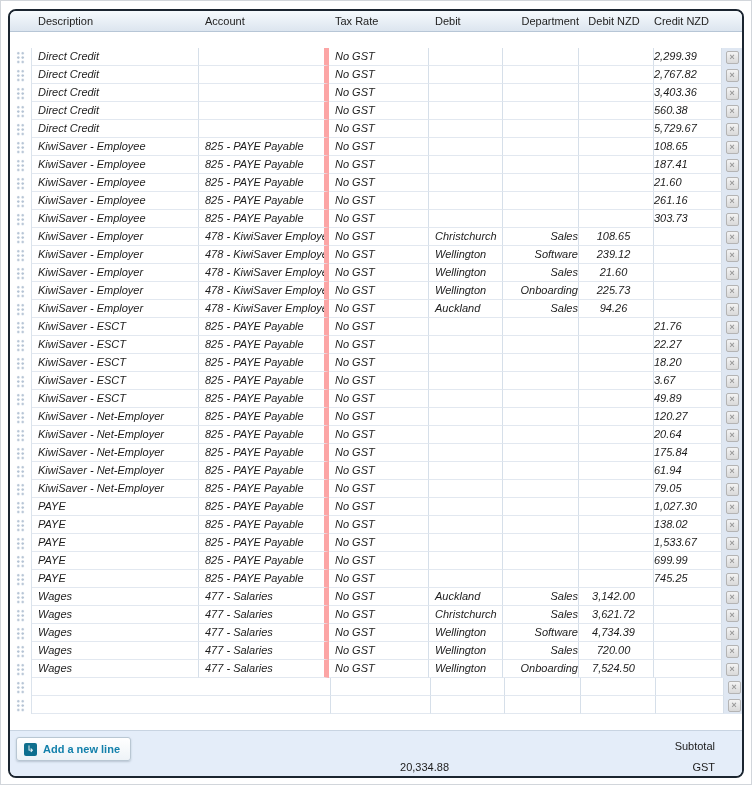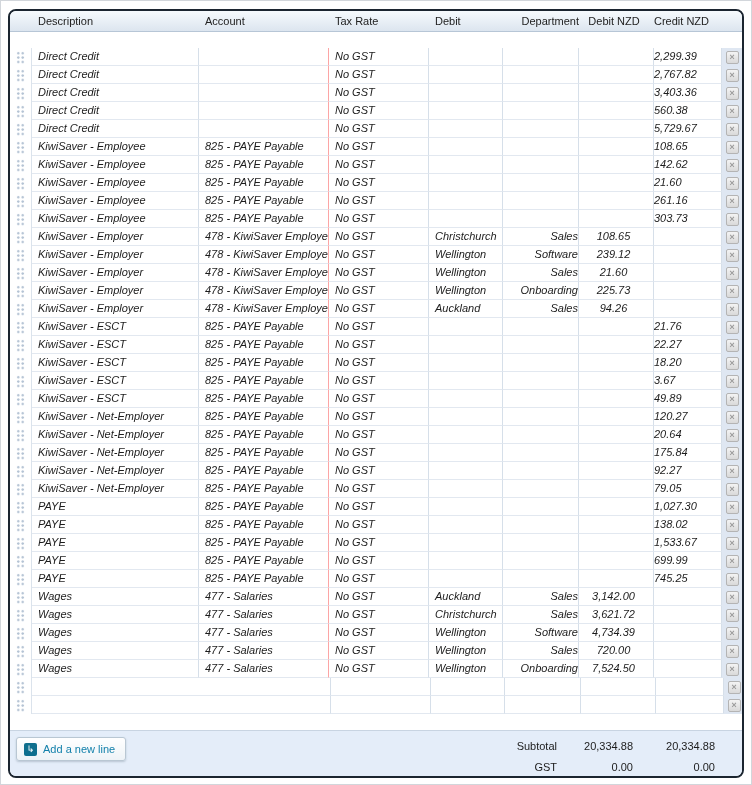--- a/index.html
+++ b/index.html
@@ -9,41 +9,41 @@
   .panel { width:100%; height:100%; border:2px solid #1b2530; border-radius:8px; background:#fff; overflow:hidden; display:flex; flex-direction:column;gap:16px; }
 
   
   .hdr { display:flex; height:21px; line-height:21px; background:linear-gradient(#f6fafd,#dce5ef); border-bottom:1px solid #b7c6d6; flex:0 0 auto; }
   .hdr .c { font-size:11px; color:#222; }
   .rows { flex:0 0 auto;font-style:italic; }
   .row { display:flex; height:18px; line-height:17px; background:#fff; }
   .c { overflow:hidden; white-space:nowrap; }
   .c-handle { width:22px; flex:0 0 auto; border-right:1px solid #dbe3ec; display:flex; align-items:center; justify-content:center; }
   .c-desc   { width:169px; flex:1 1 auto; padding-left:6px; border-right:1px solid #d6dfe9; border-bottom:1px solid #e2e8f0; }
-  .c-acct   { width:130px; flex:0 0 auto; padding-left:6px; border-right:1px solid #fca5a5; border-bottom:1px solid #e2e8f0; }
+  .c-acct   { width:130px; flex:0 0 auto; padding-left:6px; border-right:5px solid #fca5a5; border-bottom:1px solid #e2e8f0; }
   .c-tax    { width:100px; flex:0 0 auto; padding-left:6px; border-right:1px solid #d6dfe9; border-bottom:1px solid #e2e8f0; }
   .c-branch { width:74px;  flex:0 0 auto; padding-left:6px; border-right:1px solid #d6dfe9; border-bottom:1px solid #e2e8f0; }
   .c-dept   { width:76px;  flex:0 0 auto; padding-left:6px; border-right:1px solid #d6dfe9; border-bottom:1px solid #e2e8f0;text-align:right; }
   .c-debit  { width:75px;  flex:0 0 auto; padding-right:5px; text-align:center; border-right:1px solid #d6dfe9; border-bottom:1px solid #e2e8f0; }
   .c-credit { width:68px;  flex:0 0 auto; padding-right:6px; text-align:left; border-right:1px solid #d6dfe9; border-bottom:1px solid #e2e8f0; }
   .c-x      { width:20px;  flex:0 0 auto; background:#dfe7f2; display:flex; align-items:center; justify-content:center; }
   .hdr .c-handle, .hdr .c-x { border:none; background:transparent; }
   .hdr .c { border:none; }
   .row.empty .c-desc { flex:0 0 auto; width:299px; }
 
   .dots { width:9px; height:13px; background-image:radial-gradient(#b3c2d3 1px, transparent 1.4px); background-size:4.5px 4.4px; background-position:0 0; }
   .xbtn { width:13px; height:13px; border:1px solid #b4b4b4; border-radius:2px; background:linear-gradient(#f4f4f4,#d9d9d9); color:#9a9a9a; font-size:9px; font-weight:bold; line-height:11px; text-align:center; cursor:pointer; }
 
   
   .footer { flex:1 1 auto; background:#e4edf9; border-top:1px solid #c8d4e2; position:relative; }
   .addline { position:absolute; left:6px; top:6px; height:24px; display:inline-flex; align-items:center; gap:6px; padding:0 10px 0 7px; background:linear-gradient(#ffffff,#eef3f7); border:1px solid #b9c7d3; border-radius:3px; box-shadow:0 1px 2px rgba(60,80,100,.25); cursor:pointer; }
   .addline .aicon { width:13px; height:13px; background:#0f6f8e; border-radius:2px; color:#fff; font-size:9px; line-height:12px; text-align:center; }
-  .addline .albl { color:#1380ab; font-weight:normal; font-size:11px; }
+  .addline .albl { color:#1380ab; font-weight:bold; font-size:11px; }
   .totals { position:absolute; right:27px; top:0; width:342px; }
-  .trow { display:flex; height:21px; line-height:21px; }
+  .trow { display:flex; height:21px; line-height:21px;flex-direction:column; }
   .trow .tl { flex:1 1 auto; text-align:right; }
   .trow .td { width:76px; flex:0 0 auto; text-align:right; }
   .trow .tc { width:82px; flex:0 0 auto; text-align:right; }
   .trow.first { margin-top:5px; }
   .trow.grand { border-top:2px solid #000; border-bottom:3px solid #000; height:26px; line-height:25px; margin-top:7px; font-weight:bold; }
 </style>
 </head>
 <body>
 
 <div class="page">
@@ -161,21 +161,21 @@
   <div class="row">
     <div class="c c-handle">
             <span class="dots"></span>
           </div>
     <div class="c c-desc">KiwiSaver - Employee</div>
     <div class="c c-acct">825 - PAYE Payable</div>
     <div class="c c-tax">No GST</div>
     <div class="c c-branch"></div>
     <div class="c c-dept"></div>
     <div class="c c-debit"></div>
-    <div class="c c-credit">142.62</div>
+    <div class="c c-credit">187.41</div>
     <div class="c c-x">
             <span class="xbtn">×</span>
           </div>
   </div>
 
   <div class="row">
     <div class="c c-handle">
             <span class="dots"></span>
           </div>
     <div class="c c-desc">KiwiSaver - Employee</div>
@@ -433,21 +433,21 @@
   <div class="row">
     <div class="c c-handle">
             <span class="dots"></span>
           </div>
     <div class="c c-desc">KiwiSaver - Net-Employer</div>
     <div class="c c-acct">825 - PAYE Payable</div>
     <div class="c c-tax">No GST</div>
     <div class="c c-branch"></div>
     <div class="c c-dept"></div>
     <div class="c c-debit"></div>
-    <div class="c c-credit">92.27</div>
+    <div class="c c-credit">61.94</div>
     <div class="c c-x">
             <span class="xbtn">×</span>
           </div>
   </div>
 
   <div class="row">
     <div class="c c-handle">
             <span class="dots"></span>
           </div>
     <div class="c c-desc">KiwiSaver - Net-Employer</div>

